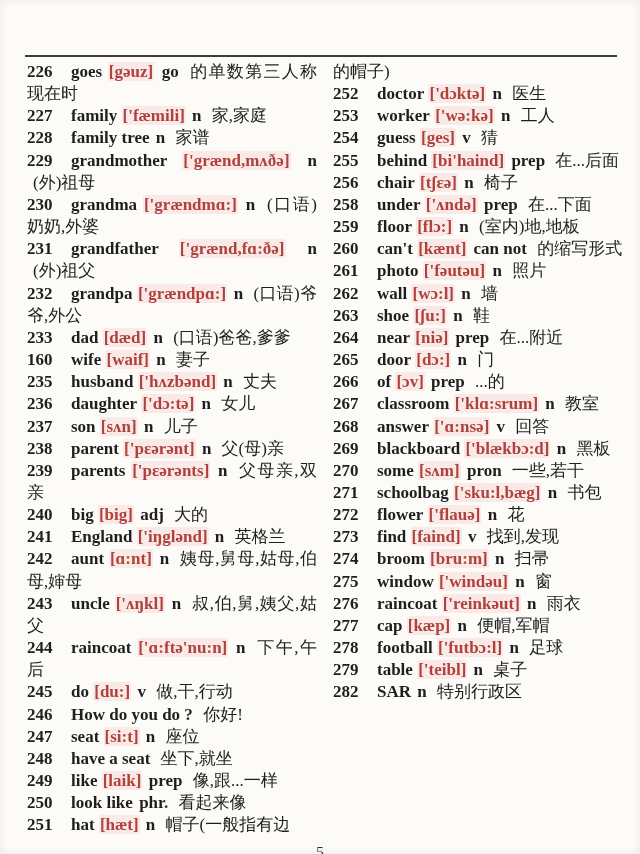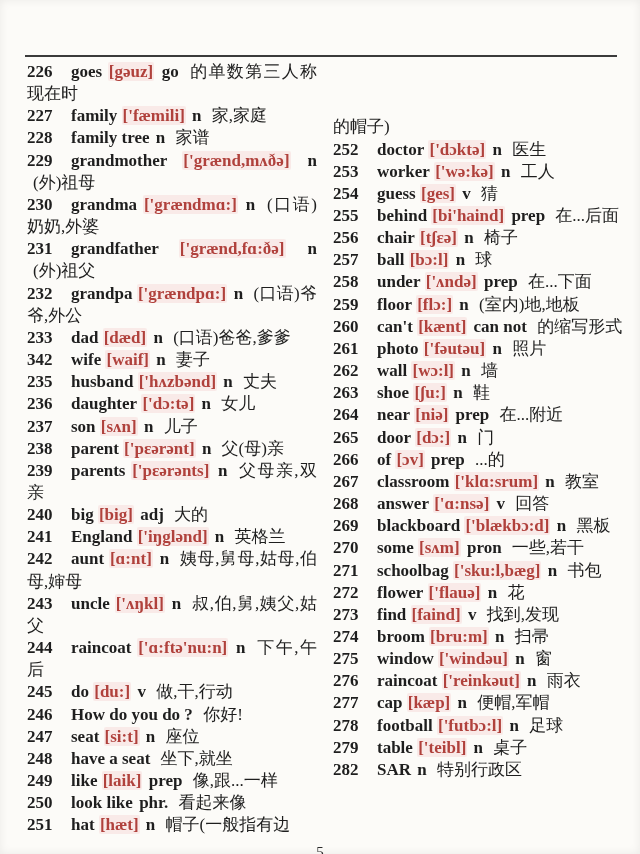--- a/index.html
+++ b/index.html
@@ -22,21 +22,20 @@
     left:25px;top:55px;
     width:592px;height:2px;
     background:#3b3b3b;
   }
   .cols{
     position:absolute;
     left:27px;top:61px;
     width:596px;
     display:flex;
     gap:16px;
-    align-items:center;
   }
   .col{width:294px;}
   p.entry, p.lead{
     margin:0;
     font-size:17px;
     line-height:22.15px;
     text-align:justify;
     letter-spacing:0;
     word-break:break-word;
   }
@@ -74,21 +73,21 @@
   <div class="cols">
     <div class="col">
         <p class="entry"><span class="num">226</span><span class="w">goes</span> <span class="ph">[gəuz]</span> <span class="pos">go</span> <span class="cn">的单数第三人称现在时</span></p>
         <p class="entry"><span class="num">227</span><span class="w">family</span> <span class="ph">['fæmili]</span> <span class="pos">n</span> <span class="cn">家,家庭</span></p>
         <p class="entry"><span class="num">228</span><span class="w">family tree</span> <span class="pos">n</span> <span class="cn">家谱</span></p>
         <p class="entry"><span class="num">229</span><span class="w">grandmother</span> <span class="ph">['grænd,mʌðə]</span> <span class="pos">n</span> <span class="cn">(外)祖母</span></p>
         <p class="entry"><span class="num">230</span><span class="w">grandma</span> <span class="ph">['grændmɑ:]</span> <span class="pos">n</span> <span class="cn">(口语)奶奶,外婆</span></p>
         <p class="entry"><span class="num">231</span><span class="w">grandfather</span> <span class="ph">['grænd,fɑ:ðə]</span> <span class="pos">n</span> <span class="cn">(外)祖父</span></p>
         <p class="entry"><span class="num">232</span><span class="w">grandpa</span> <span class="ph">['grændpɑ:]</span> <span class="pos">n</span> <span class="cn">(口语)爷爷,外公</span></p>
         <p class="entry"><span class="num">233</span><span class="w">dad</span> <span class="ph">[dæd]</span> <span class="pos">n</span> <span class="cn">(口语)爸爸,爹爹</span></p>
-        <p class="entry"><span class="num">342</span><span class="w">wife</span> <span class="ph">[waif]</span> <span class="pos">n</span> <span class="cn">妻子</span></p>
+        <p class="entry"><span class="num">160</span><span class="w">wife</span> <span class="ph">[waif]</span> <span class="pos">n</span> <span class="cn">妻子</span></p>
         <p class="entry"><span class="num">235</span><span class="w">husband</span> <span class="ph">['hʌzbənd]</span> <span class="pos">n</span> <span class="cn">丈夫</span></p>
         <p class="entry"><span class="num">236</span><span class="w">daughter</span> <span class="ph">['dɔ:tə]</span> <span class="pos">n</span> <span class="cn">女儿</span></p>
         <p class="entry"><span class="num">237</span><span class="w">son</span> <span class="ph">[sʌn]</span> <span class="pos">n</span> <span class="cn">儿子</span></p>
         <p class="entry"><span class="num">238</span><span class="w">parent</span> <span class="ph">['pɛərənt]</span> <span class="pos">n</span> <span class="cn">父(母)亲</span></p>
         <p class="entry"><span class="num">239</span><span class="w">parents</span> <span class="ph">['pɛərənts]</span> <span class="pos">n</span> <span class="cn">父母亲,双亲</span></p>
         <p class="entry"><span class="num">240</span><span class="w">big</span> <span class="ph">[big]</span> <span class="pos">adj</span> <span class="cn">大的</span></p>
         <p class="entry"><span class="num">241</span><span class="w">England</span> <span class="ph">['iŋglənd]</span> <span class="pos">n</span> <span class="cn">英格兰</span></p>
         <p class="entry"><span class="num">242</span><span class="w">aunt</span> <span class="ph">[ɑ:nt]</span> <span class="pos">n</span> <span class="cn">姨母,舅母,姑母,伯母,婶母</span></p>
         <p class="entry"><span class="num">243</span><span class="w">uncle</span> <span class="ph">['ʌŋkl]</span> <span class="pos">n</span> <span class="cn">叔,伯,舅,姨父,姑父</span></p>
         <p class="entry"><span class="num">244</span><span class="w">raincoat</span> <span class="ph">['ɑ:ftə'nu:n]</span> <span class="pos">n</span> <span class="cn">下午,午后</span></p>
@@ -100,21 +99,20 @@
         <p class="entry"><span class="num">250</span><span class="w">look like</span> <span class="pos">phr.</span> <span class="cn">看起来像</span></p>
         <p class="entry"><span class="num">251</span><span class="w">hat</span> <span class="ph">[hæt]</span> <span class="pos">n</span> <span class="cn">帽子(一般指有边</span></p>
       </div>
     <div class="col">
         <p class="lead"><span class="cn2">的帽子)</span></p>
         <p class="entry"><span class="num">252</span><span class="w">doctor</span> <span class="ph">['dɔktə]</span> <span class="pos">n</span> <span class="cn">医生</span></p>
         <p class="entry"><span class="num">253</span><span class="w">worker</span> <span class="ph">['wə:kə]</span> <span class="pos">n</span> <span class="cn">工人</span></p>
         <p class="entry"><span class="num">254</span><span class="w">guess</span> <span class="ph">[ges]</span> <span class="pos">v</span> <span class="cn">猜</span></p>
         <p class="entry"><span class="num">255</span><span class="w">behind</span> <span class="ph">[bi'haind]</span> <span class="pos">prep</span> <span class="cn">在...后面</span></p>
         <p class="entry"><span class="num">256</span><span class="w">chair</span> <span class="ph">[tʃɛə]</span> <span class="pos">n</span> <span class="cn">椅子</span></p>
-        <p class="entry"><span class="num">257</span><span class="w">ball</span> <span class="ph">[bɔ:l]</span> <span class="pos">n</span> <span class="cn">球</span></p>
         <p class="entry"><span class="num">258</span><span class="w">under</span> <span class="ph">['ʌndə]</span> <span class="pos">prep</span> <span class="cn">在...下面</span></p>
         <p class="entry"><span class="num">259</span><span class="w">floor</span> <span class="ph">[flɔ:]</span> <span class="pos">n</span> <span class="cn">(室内)地,地板</span></p>
         <p class="entry"><span class="num">260</span><span class="w">can't</span> <span class="ph">[kænt]</span> <span class="pos">can not</span> <span class="cn">的缩写形式</span></p>
         <p class="entry"><span class="num">261</span><span class="w">photo</span> <span class="ph">['fəutəu]</span> <span class="pos">n</span> <span class="cn">照片</span></p>
         <p class="entry"><span class="num">262</span><span class="w">wall</span> <span class="ph">[wɔ:l]</span> <span class="pos">n</span> <span class="cn">墙</span></p>
         <p class="entry"><span class="num">263</span><span class="w">shoe</span> <span class="ph">[ʃu:]</span> <span class="pos">n</span> <span class="cn">鞋</span></p>
         <p class="entry"><span class="num">264</span><span class="w">near</span> <span class="ph">[niə]</span> <span class="pos">prep</span> <span class="cn">在...附近</span></p>
         <p class="entry"><span class="num">265</span><span class="w">door</span> <span class="ph">[dɔ:]</span> <span class="pos">n</span> <span class="cn">门</span></p>
         <p class="entry"><span class="num">266</span><span class="w">of</span> <span class="ph">[ɔv]</span> <span class="pos">prep</span> <span class="cn">...的</span></p>
         <p class="entry"><span class="num">267</span><span class="w">classroom</span> <span class="ph">['klɑ:srum]</span> <span class="pos">n</span> <span class="cn">教室</span></p>

